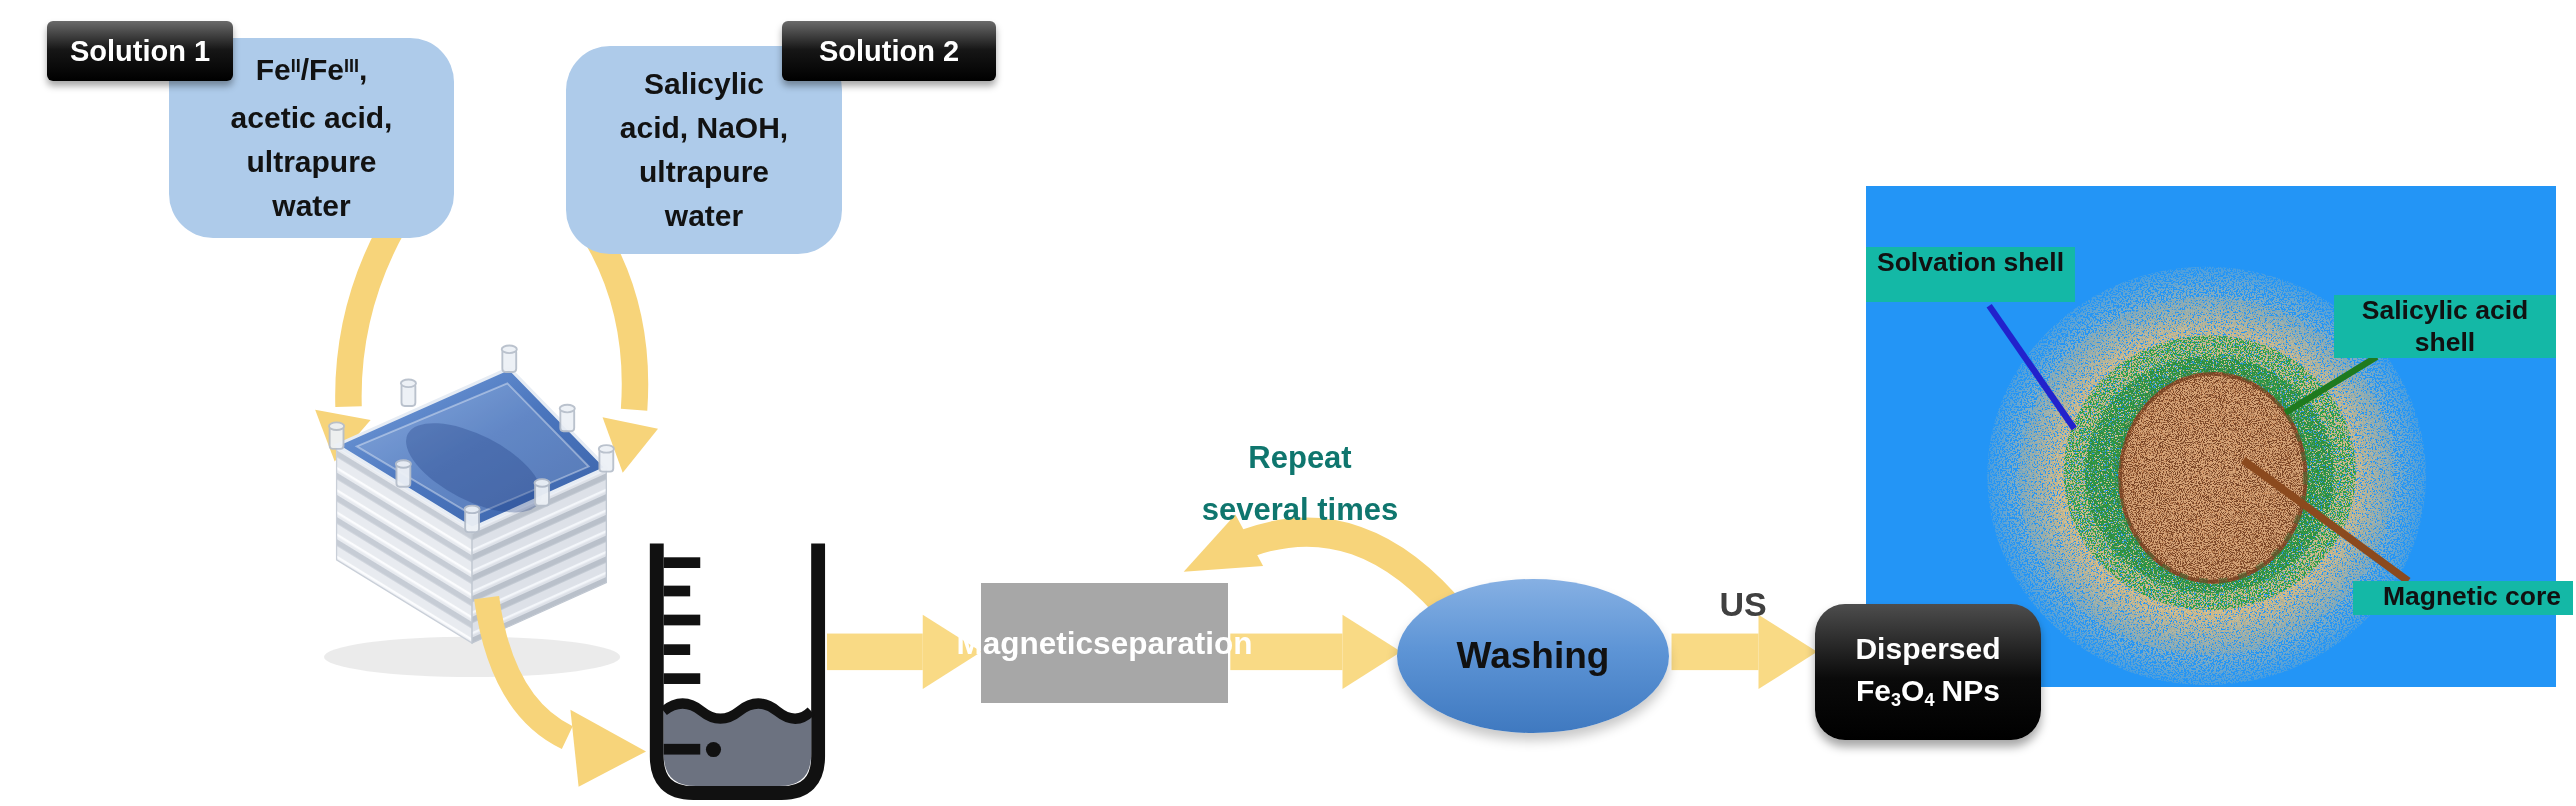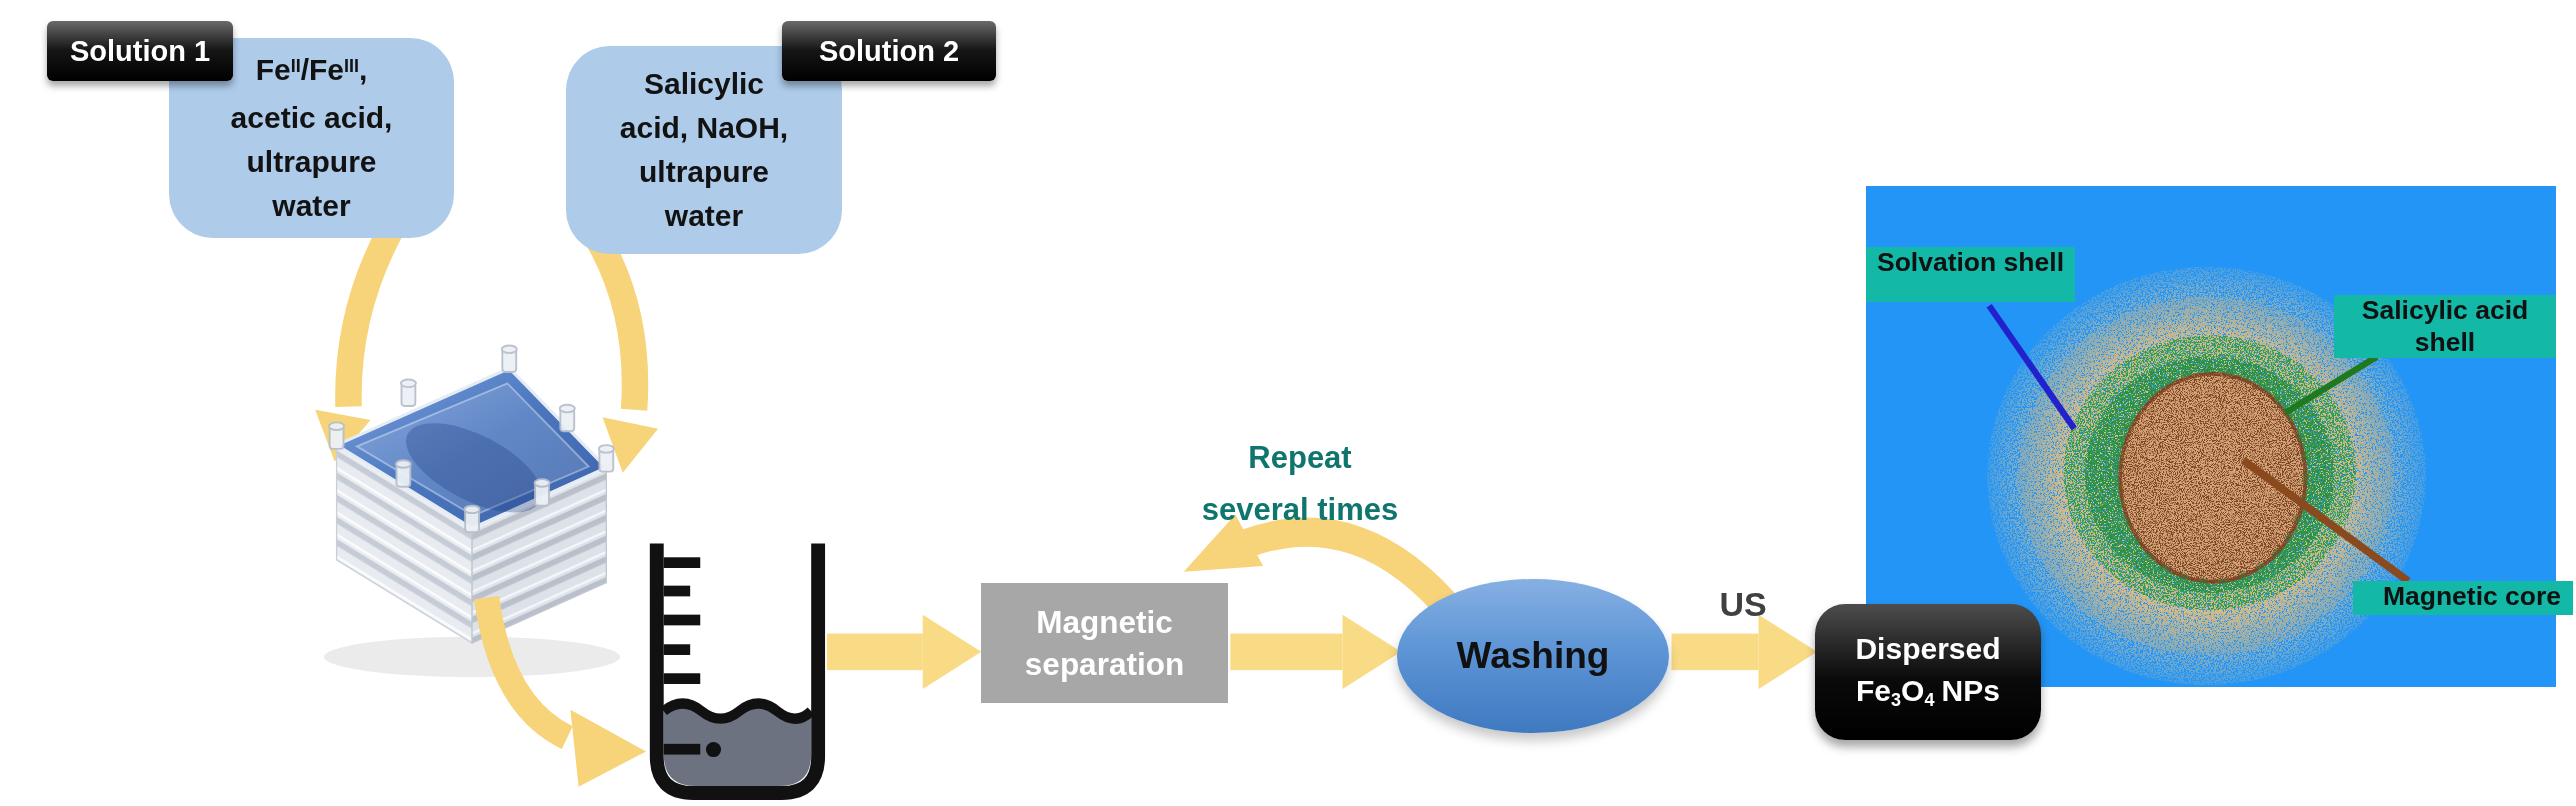--- a/index.html
+++ b/index.html
@@ -25,21 +25,21 @@
     display:flex;flex-direction:column;justify-content:center;margin-top:28px;
   }
   #solbox1{left:169px;top:10px;width:285px;height:200px;}
   #solbox2{left:566px;top:18px;width:276px;height:208px;}
   .sup{font-size:0.60em;position:relative;top:-0.45em;}
   .sub{font-size:0.60em;position:relative;top:0.28em;}
   
   .graybox{
     position:absolute;z-index:3;left:981px;top:583px;width:247px;height:120px;
     background:#A7A7A7;color:#fff;font-weight:bold;font-size:31.5px;line-height:42px;
-    display:flex;flex-direction:column;align-items:center;justify-content:center;text-align:center;
+    display:flex;flex-direction:row;align-items:center;justify-content:center;text-align:center;
   }
   .washing{
     position:absolute;z-index:3;left:1397px;top:579px;width:272px;height:154px;border-radius:50%;
     background:linear-gradient(180deg,#86B0E3 0%,#5E95D6 45%,#3F79C0 100%);
     display:flex;align-items:center;justify-content:center;
     font-size:37px;font-weight:bold;color:#111;
     box-shadow:0 7.6px 11.3px rgba(0,0,0,.22);
   }
   .us{
     position:absolute;z-index:3;left:1701px;top:585px;width:84px;text-align:center;

